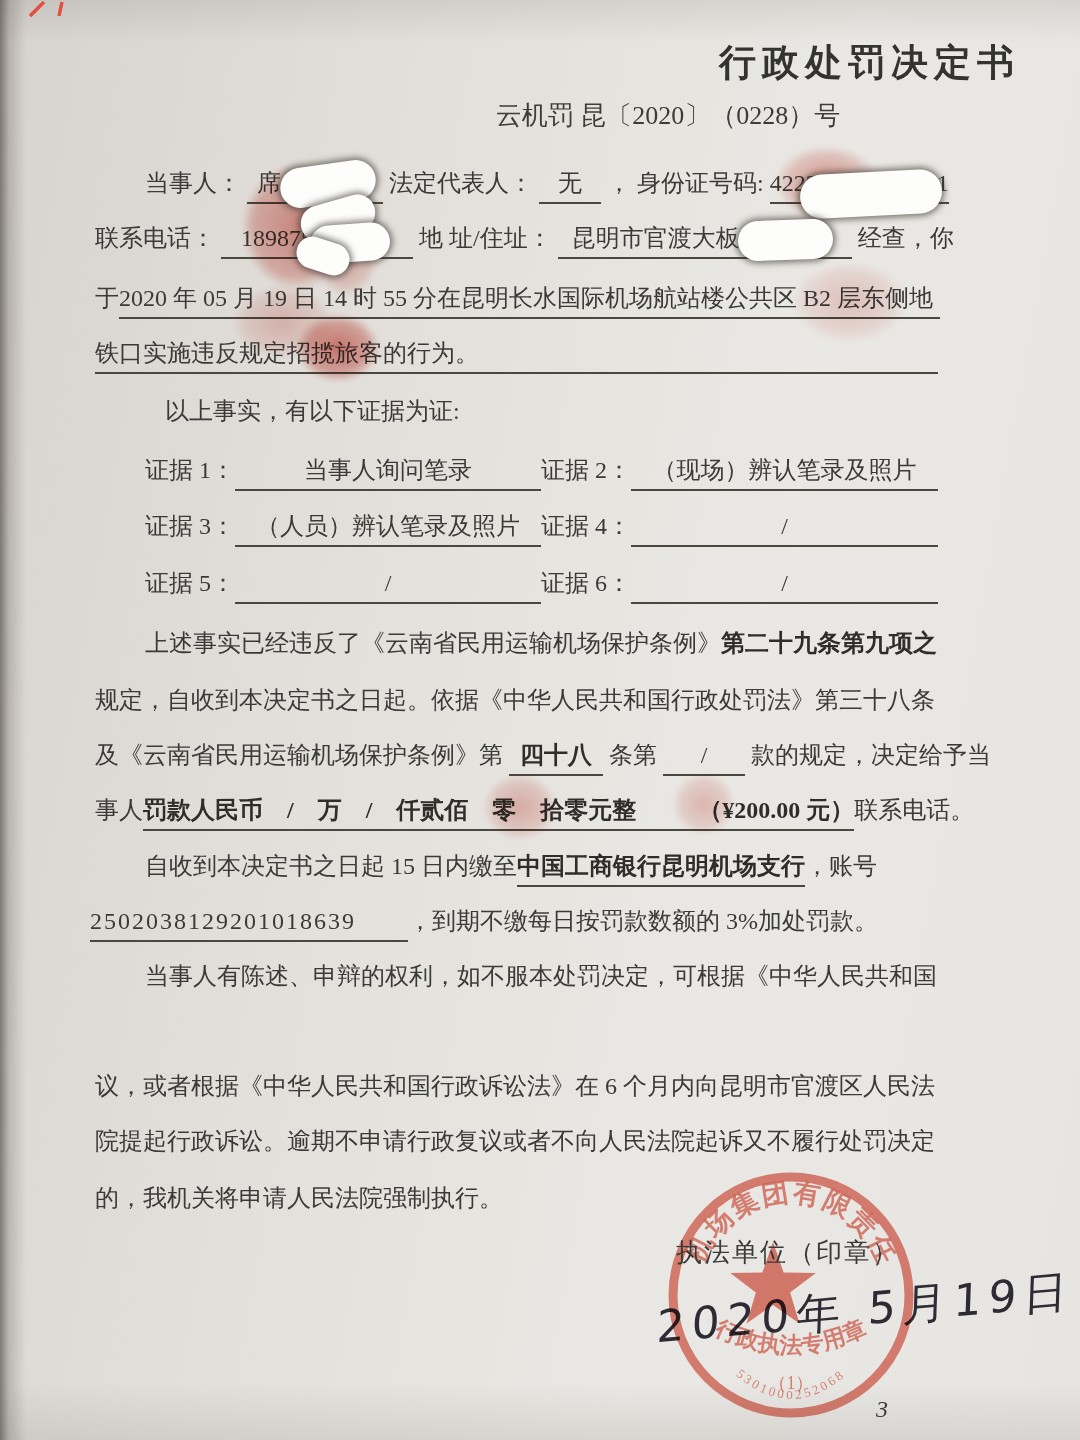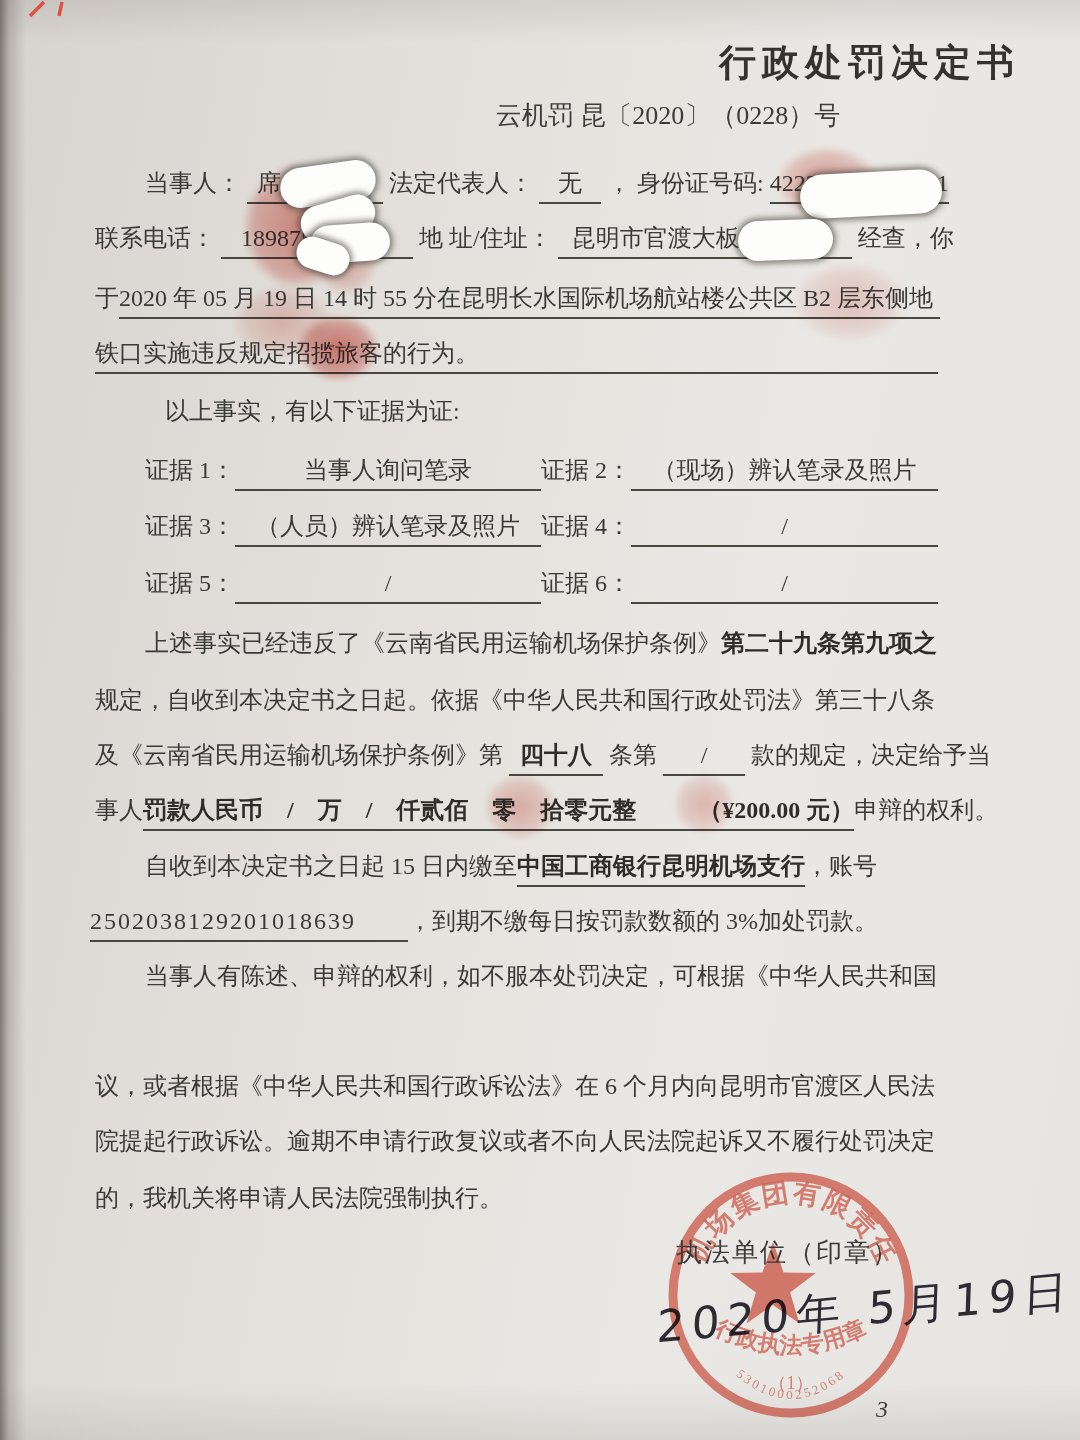--- a/index.html
+++ b/index.html
@@ -103,21 +103,21 @@
     </div>
     <div class="line" style="left:95px;top:679px;">规定，自收到本决定书之日起。依据《中华人民共和国行政处罚法》第三十八条</div>
     <div class="line" style="left:95px;top:734px;">
       <span>及《云南省民用运输机场保护条例》第</span>
       <span class="u b ctr" style="width:94px;">四十八</span>
       <span>条第</span>
       <span class="u ctr" style="width:82px;">/</span>
       <span>款的规定，决定给予当</span>
     </div>
     <div class="line" style="left:95px;top:789px;">
-      <span>事人</span><span class="u b">罚款人民币　/　万　/　仟贰佰　零　拾零元整</span><span class="u" style="width:62px;"></span><span class="u b">（¥200.00 元）</span><span>申辩的权利。</span>
+      <span>事人</span><span class="u b">罚款人民币　/　万　/　仟贰佰　零　拾零元整</span><span class="u" style="width:62px;"></span><span class="u b">（¥200.00 元）</span><span>联系电话。</span>
     </div>
     <div class="line" style="left:145px;top:845px;">
       <span>自收到本决定书之日起 15 日内缴至</span><span class="u b">中国工商银行昆明机场支行</span><span>，账号</span>
     </div>
     <div class="line" style="left:90px;top:900px;">
       <span class="u" style="letter-spacing:2px;text-align:right;">2502038129201018639</span><span class="u" style="width:52px;"></span><span>，到期不缴每日按罚款数额的 3%加处罚款。</span>
     </div>
 
     <div class="line" style="left:145px;top:955px;">当事人有陈述、申辩的权利，如不服本处罚决定，可根据《中华人民共和国</div>
     <div class="line" style="left:95px;top:1065px;">议，或者根据《中华人民共和国行政诉讼法》在 6 个月内向昆明市官渡区人民法</div>

